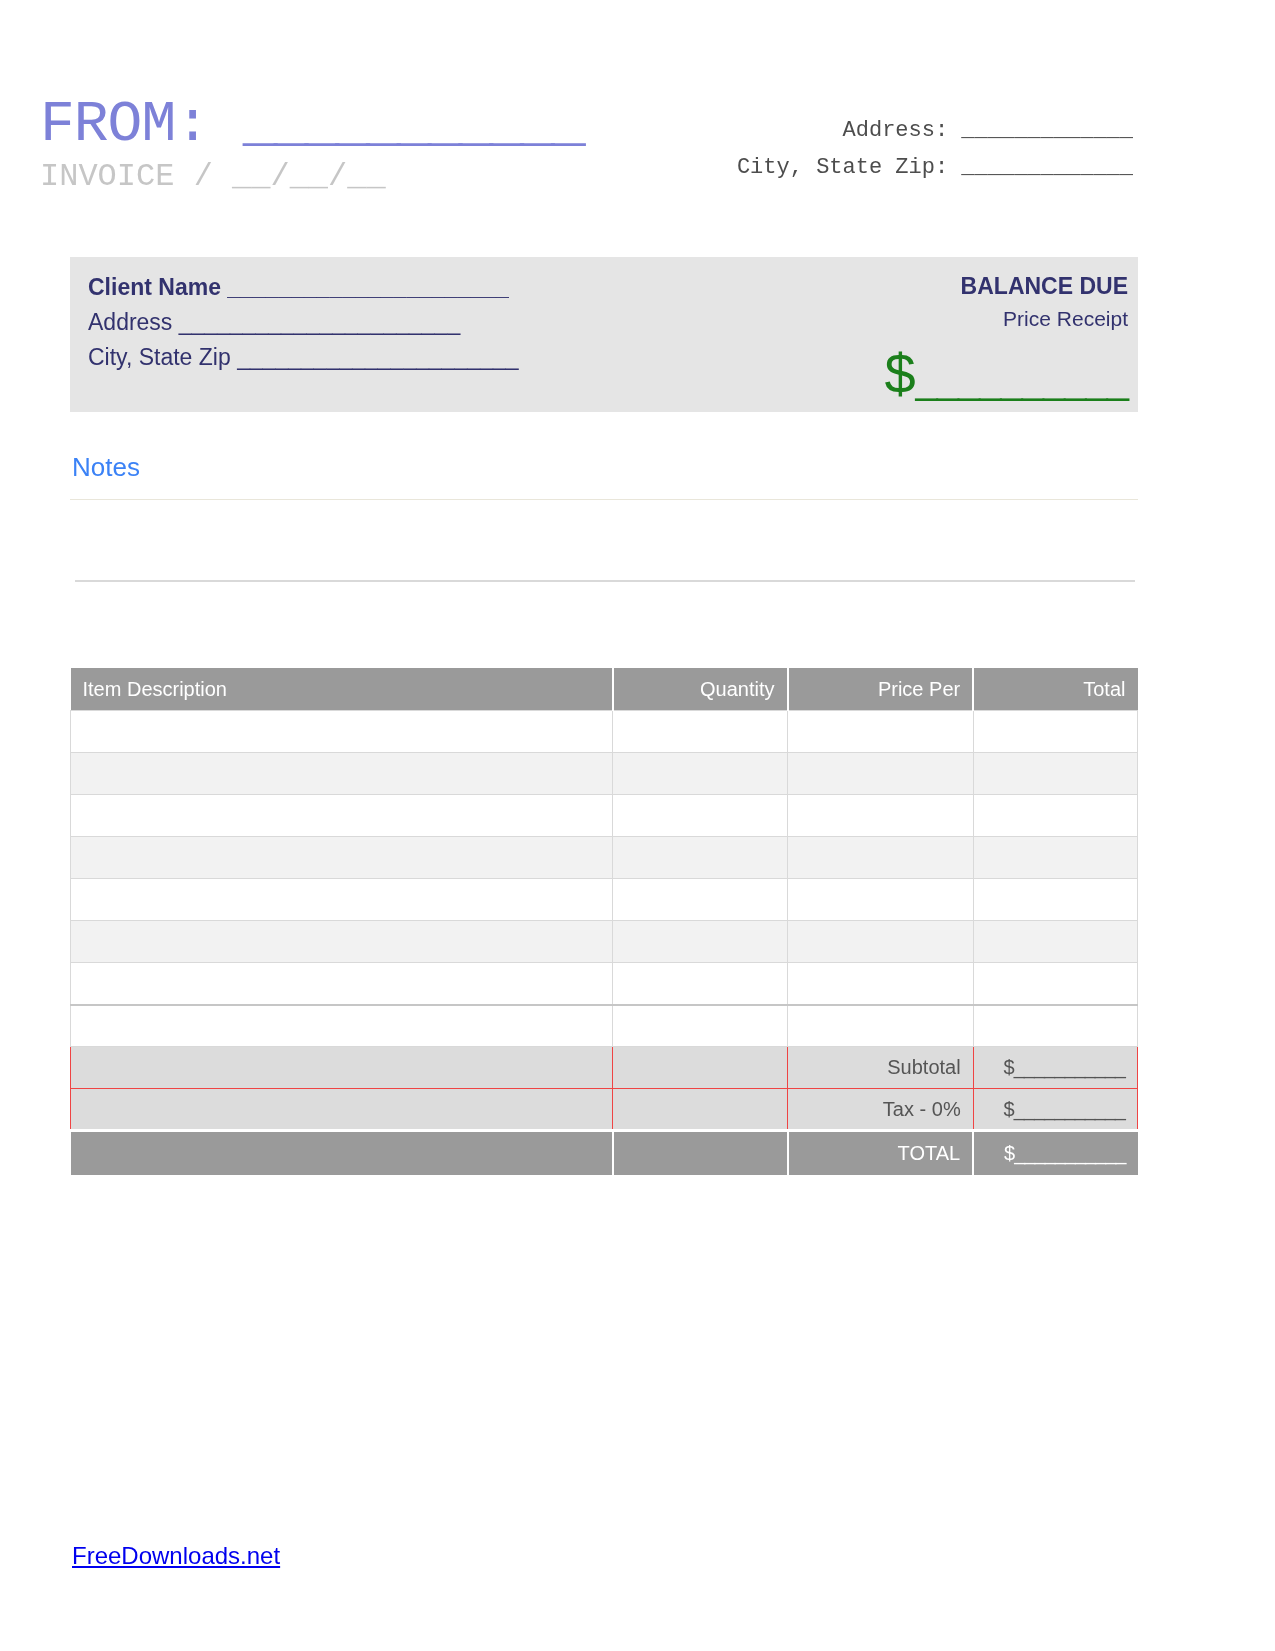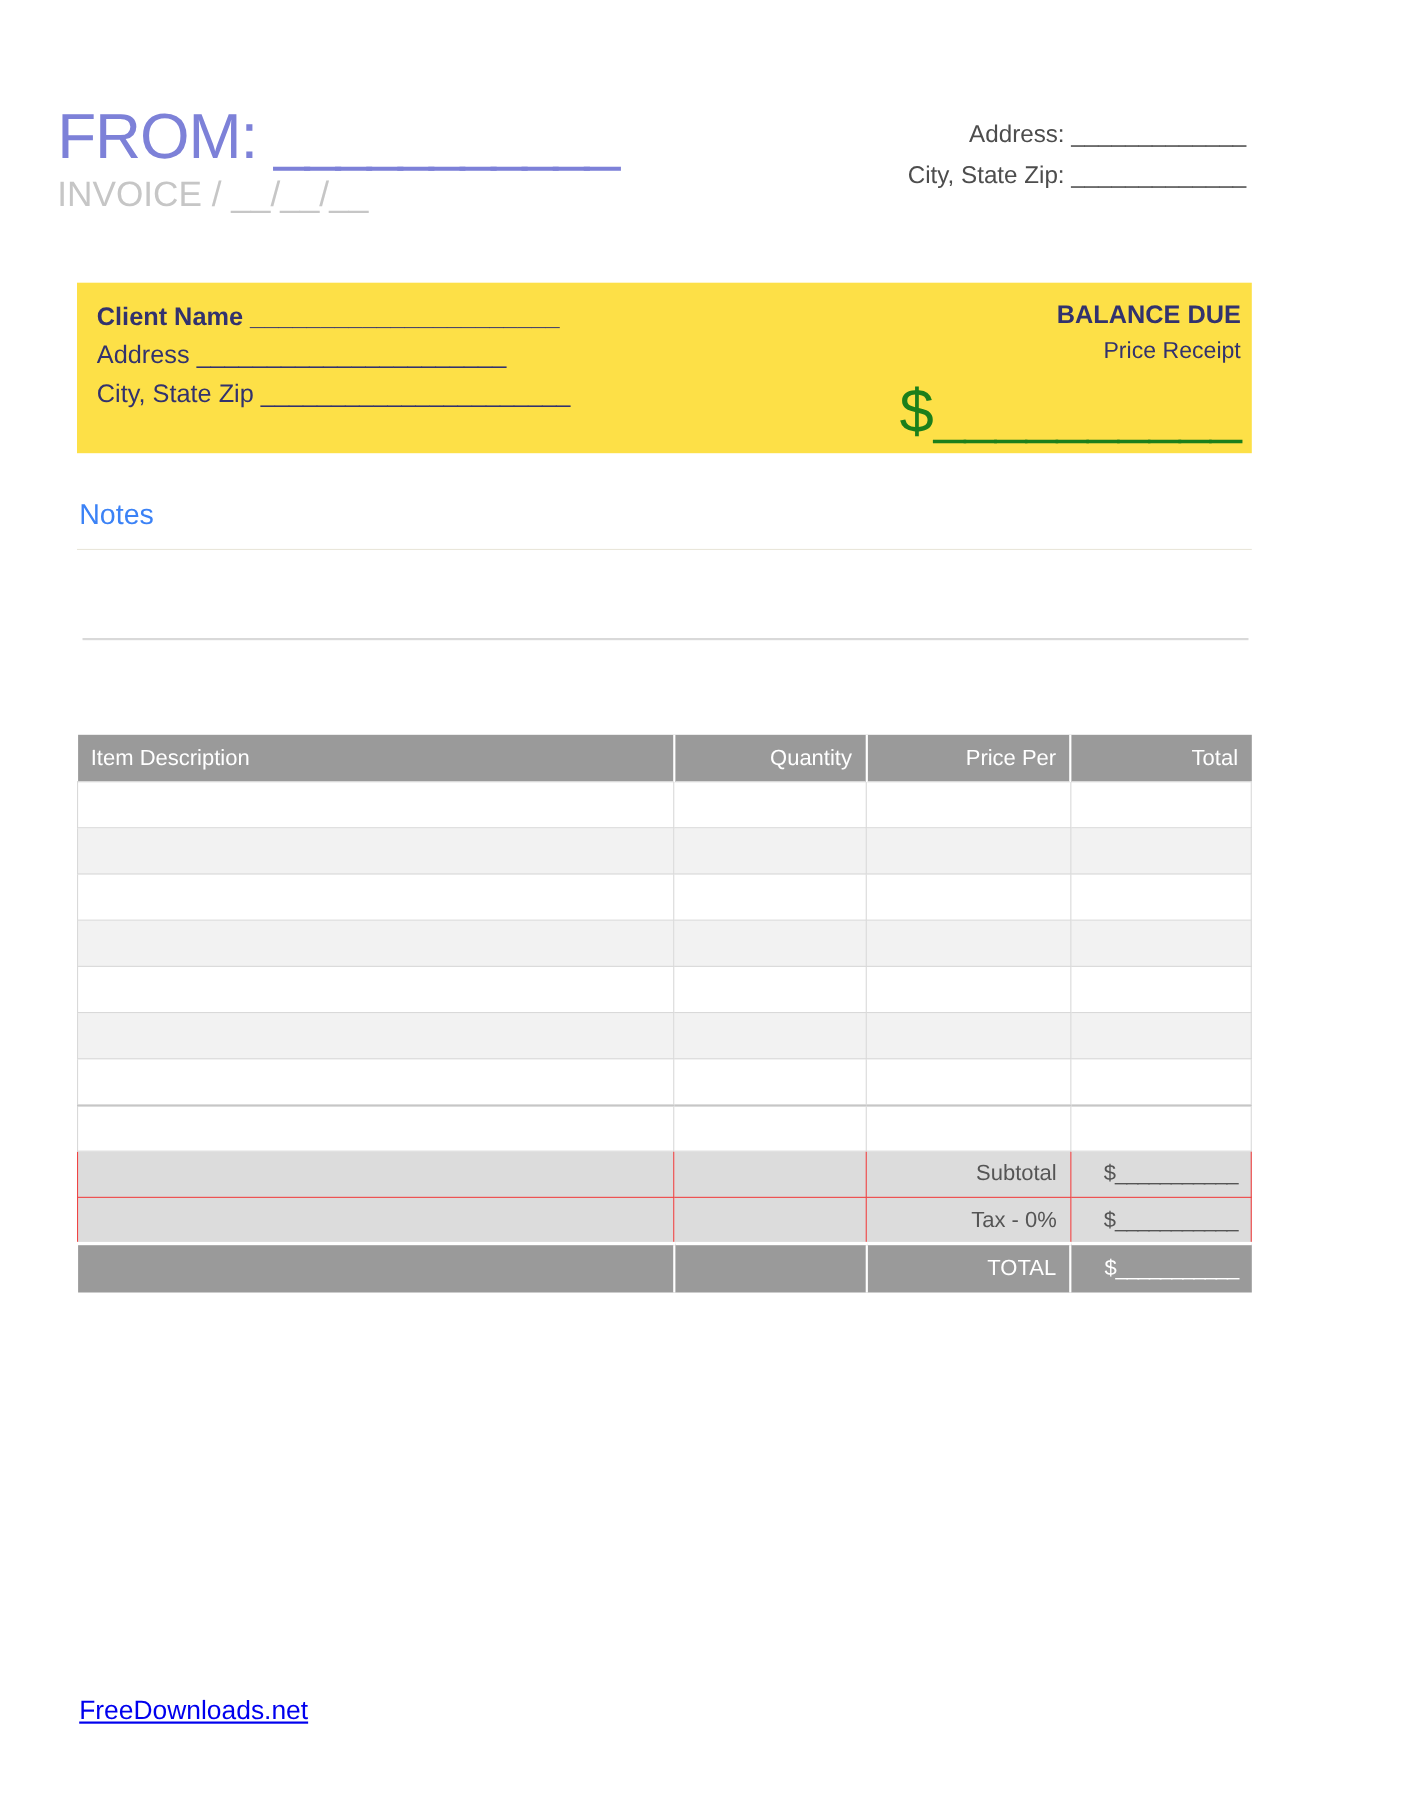--- a/index.html
+++ b/index.html
@@ -11,22 +11,23 @@
     color: #444;
     overflow: hidden;
     position: relative;
   }
   .page { width: 1275px; height: 1651px; position: relative; }
 
   
   .top-header {
     display: flex;
     justify-content: space-between;
-    align-items: flex-start;
-    padding: 95px 142px 0 52px;
+    align-items: center;
+    padding: 95px 142px 0 40px;
+    font-family: Liberation Mono, monospace;
   }
   .from-block { white-space: nowrap; }
   .from-line {
     font-size: 58px;
     line-height: 1.05;
     color: #7d81d8;
     letter-spacing: -1px;
     white-space: nowrap;
   }
   .from-blank { letter-spacing: -4px; }
@@ -43,38 +44,38 @@
     color: #4d4d4d;
     line-height: 37px;
     white-space: nowrap;
   }
 
   
   .client-banner {
     margin: 62px 137px 0 70px;
     width: 1068px;
     height: 155px;
-    background: #fde047;
+    background: #e5e5e5;
     display: flex;
     justify-content: space-between;
     padding: 13px 10px 10px 18px;
   }
   .client-left {
     color: #32326e;
     font-size: 23px;
     line-height: 35px;
     white-space: nowrap;
   }
   .client-left .bold { font-weight: bold; }
   .client-right { text-align: right; color: #32326e; white-space: nowrap; }
   .balance-due-label { font-size: 23px; font-weight: bold; line-height: 32px; }
   .balance-terms { font-size: 21px; line-height: 33px; }
   .amount-line { margin-top: 6px; color: #1b7f1b; white-space: nowrap; }
   .amount-line .dollar { font-size: 56px; font-weight: normal; }
-  .amount-line .amount-blank { font-size: 52px; letter-spacing: -1px; }
+  .amount-line .amount-blank { font-size: 40px; letter-spacing: -1px; }
 
   
   .notes-section { margin: 40px 137px 0 70px; width: 1068px; }
   .notes-label { font-size: 26px; color: #3b82f6; padding-left: 2px; padding-bottom: 16px; margin-top: 12px; }
   .notes-underline { border-bottom: 1px solid #e9e6da; }
   .notes-writing-line { margin-top: 80px; border-bottom: 2px solid #d9d9d9; margin-left: 5px; width: 1060px; }
 
   
   .items-table-wrap { margin: 86px 137px 0 70px; width: 1068px; }
   table.items {

